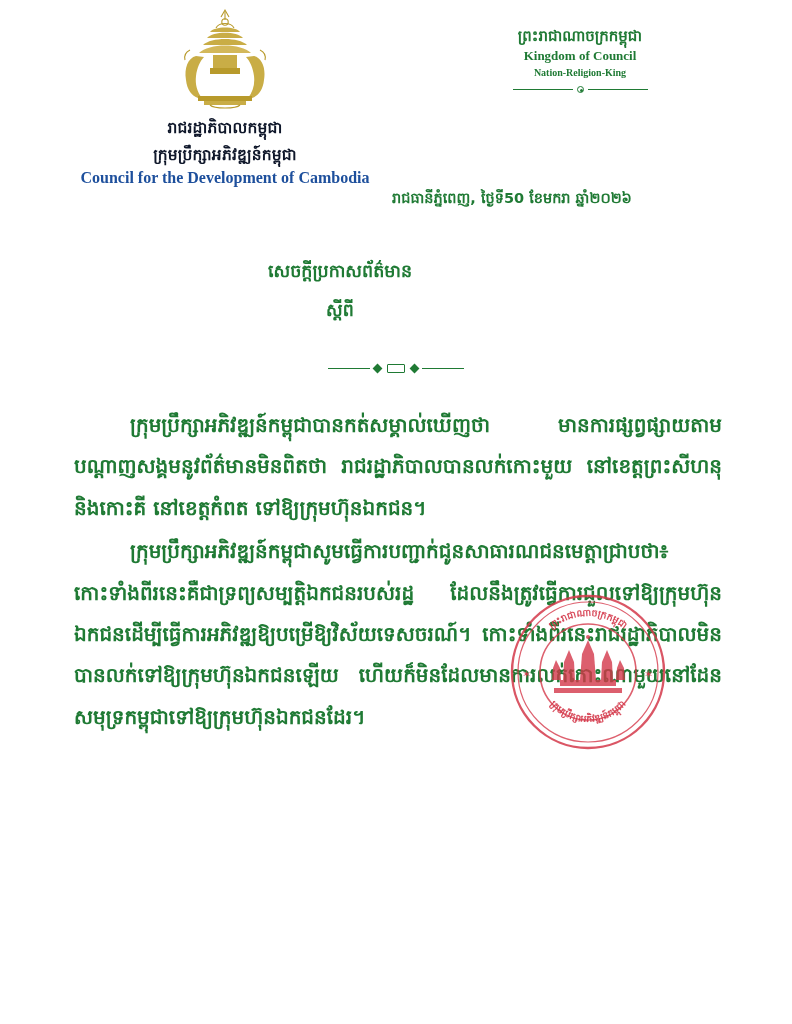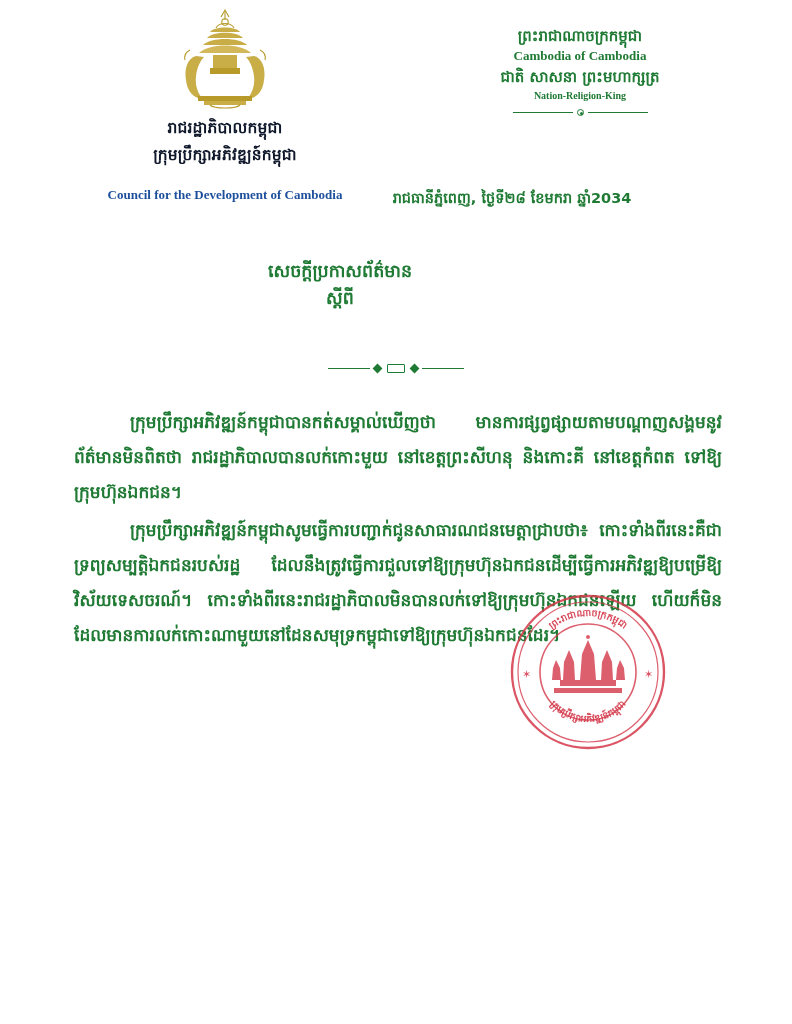--- a/index.html
+++ b/index.html
@@ -49,24 +49,24 @@
   .cdc-kh {
     color: #0f172a;
     font-size: 15.5px;
     line-height: 1.35;
     font-weight: bold;
     margin-top: 6px;
     letter-spacing: 0.2px;
   }
   .cdc-en {
     color: #1d4f9c;
-    font-size: 13px;
+    font-size: 16px;
     font-weight: bold;
     font-family: "Liberation Serif", serif;
-    margin-top: 21px;
+    margin-top: 3px;
   }
 
   
   .right-head {
     position: absolute;
     right: 62px;
     top: 26px;
     width: 300px;
     text-align: center;
     color: #1f7a34;
@@ -146,20 +146,21 @@
   }
   .doc-title .t1 {
     font-size: 17.5px;
     font-weight: bold;
     line-height: 1.55;
   }
   .doc-title .t2 {
     font-size: 17.5px;
     font-weight: bold;
     line-height: 1.55;
+    margin-top: 12px;
   }
   .doc-title .t3 {
     font-size: 17.5px;
     font-weight: bold;
     line-height: 1.6;
   }
 
   .divider {
     position: absolute;
     top: 364px;
@@ -190,21 +191,21 @@
     border-radius: 1px;
   }
 
   
   .body-text {
     position: absolute;
     top: 405px;
     left: 74px;
     width: 648px;
     color: #1f7a34;
-    font-size: 17px;
+    font-size: 20px;
     line-height: 2.07;
     text-align: justify;
     font-weight: 600;
   }
   .body-text p {
     margin: 0 0 2px 0;
     text-indent: 56px;
   }
   .body-text p.p1 { text-indent: 56px; }
 
@@ -254,33 +255,32 @@
           <path d="M44 97 C48 101 70 101 74 97"></path>
         </g>
       </svg>
       <div class="cdc-kh">រាជរដ្ឋាភិបាលកម្ពុជា</div>
       <div class="cdc-kh">ក្រុមប្រឹក្សាអភិវឌ្ឍន៍កម្ពុជា</div>
       <div class="cdc-en">Council for the Development of Cambodia</div>
     </div>
 
     <div class="right-head">
       <div class="kh-title">ព្រះរាជាណាចក្រកម្ពុជា</div>
-      <div class="en-title">Cambodia of Cambodia</div>
-      <div class="kh-title2">ជាតិ សាសនា ព្រះមហាក្សត្រ</div>
+      <div class="en-title">Kingdom of Council</div>
       <div class="en-title2">Nation-Religion-King</div>
       <div class="flourish">
         <span class="bar"></span>
         <span class="dot"></span>
         <span class="bar"></span>
       </div>
     </div>
   </div>
 
   <div class="dates">
-    <div>រាជធានីភ្នំពេញ, ថ្ងៃទី២៨ ខែមករា ឆ្នាំ2034</div>
+    <div>រាជធានីភ្នំពេញ, ថ្ងៃទី50 ខែមករា ឆ្នាំ២០២៦</div>
   </div>
 
   <div class="doc-title">
     <div class="t1">សេចក្ដីប្រកាសព័ត៌មាន</div>
     <div class="t2">ស្ដីពី</div>
   </div>
 
   <div class="divider">
     <span class="line"></span>
     <span class="diamond"></span>

